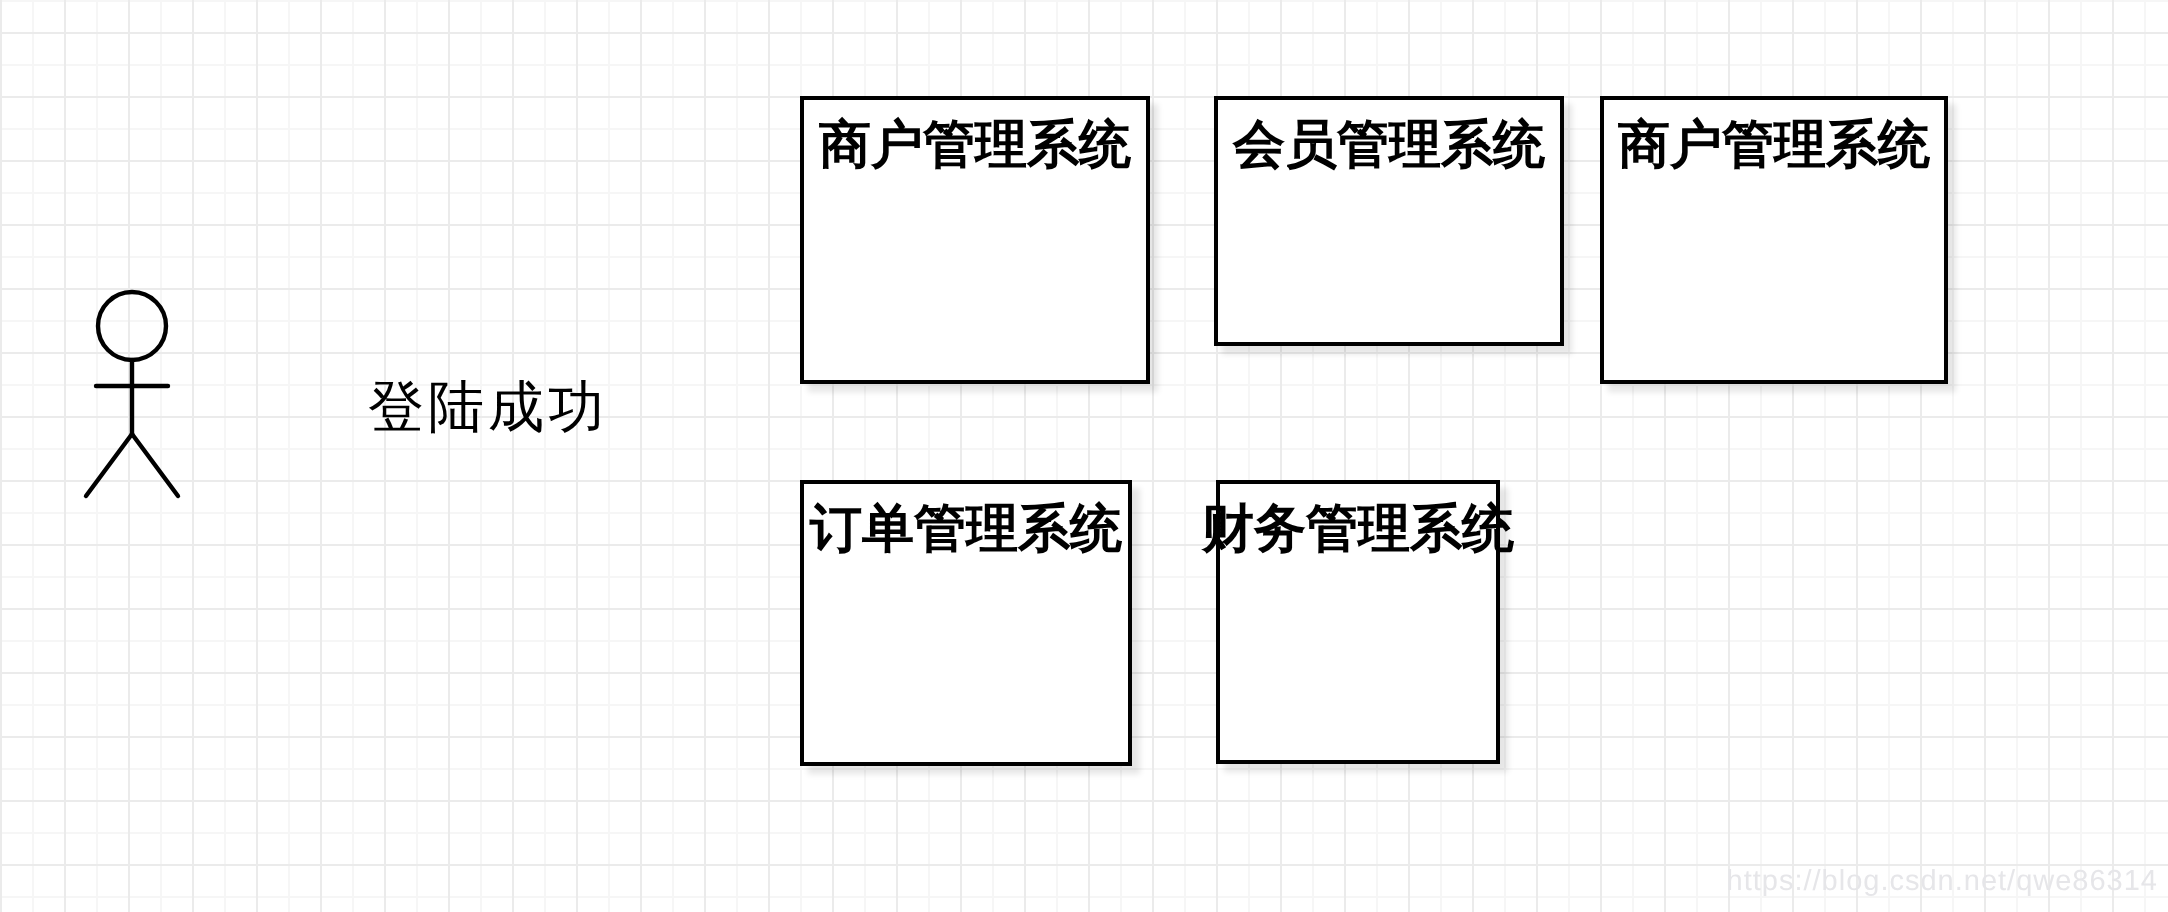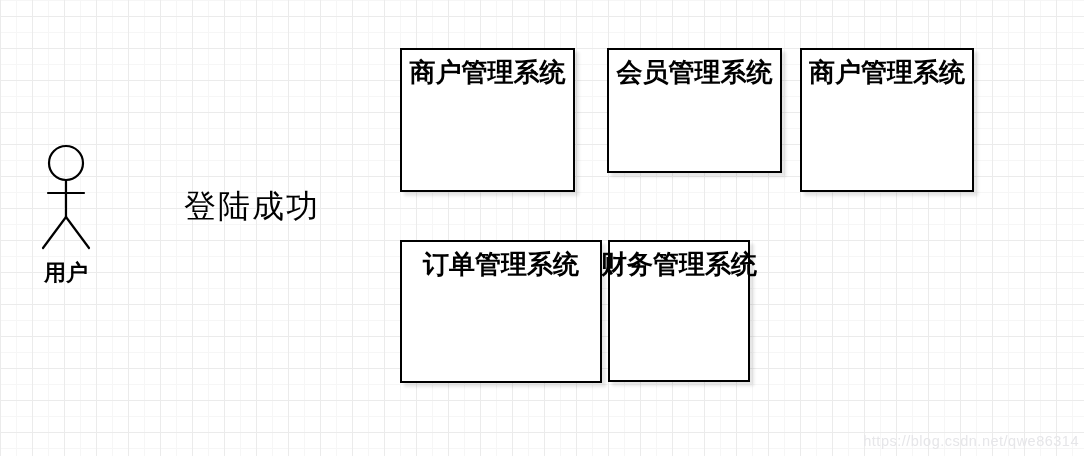--- a/index.html
+++ b/index.html
@@ -51,21 +51,21 @@
     font-weight: bold;
     color: #000000;
     line-height: 1.2;
   }
 
   
   .message-text {
     position: absolute;
     left: 184px;
     top: 185px;
-    font-size: 32px;
+    font-size: 28px;
     letter-spacing: 2px;
     color: #000000;
     white-space: nowrap;
   }
 
   
   .system-box {
     position: absolute;
     background: #ffffff;
     border: 2.5px solid #000000;
@@ -79,21 +79,21 @@
   .system-box .box-label {
     font-size: 26px;
     font-weight: bold;
     color: #000000;
     line-height: 1.15;
     white-space: nowrap;
   }
   .box-1 { left: 400px; top: 48px;  width: 175px; height: 144px; }
   .box-2 { left: 607px; top: 48px;  width: 175px; height: 125px; }
   .box-3 { left: 800px; top: 48px;  width: 174px; height: 144px; }
-  .box-4 { left: 400px; top: 240px; width: 202px; height: 143px; }
+  .box-4 { left: 400px; top: 240px; width: 166px; height: 143px; }
   .box-5 { left: 608px; top: 240px; width: 142px; height: 142px; }
 
   
   .watermark {
     position: absolute;
     right: 5px;
     bottom: 7px;
     font-size: 14.5px;
     color: #e6e6e9;
     letter-spacing: 0.5px;
@@ -106,21 +106,20 @@
 
 <div class="canvas">
 
   <svg class="actor-svg" viewBox="0 0 60 115">
     <circle cx="30" cy="23" r="17"></circle>
     <line x1="30" y1="40" x2="30" y2="77"></line>
     <line x1="12" y1="53" x2="48" y2="53"></line>
     <line x1="30" y1="77" x2="7" y2="108"></line>
     <line x1="30" y1="77" x2="53" y2="108"></line>
   </svg>
-  <div class="actor-label">用户</div>
 
   <div class="message-text">登陆成功</div>
 
   <div class="system-box box-1">
     <span class="box-label">商户管理系统</span>
   </div>
 
   <div class="system-box box-2">
     <span class="box-label">会员管理系统</span>
   </div>

